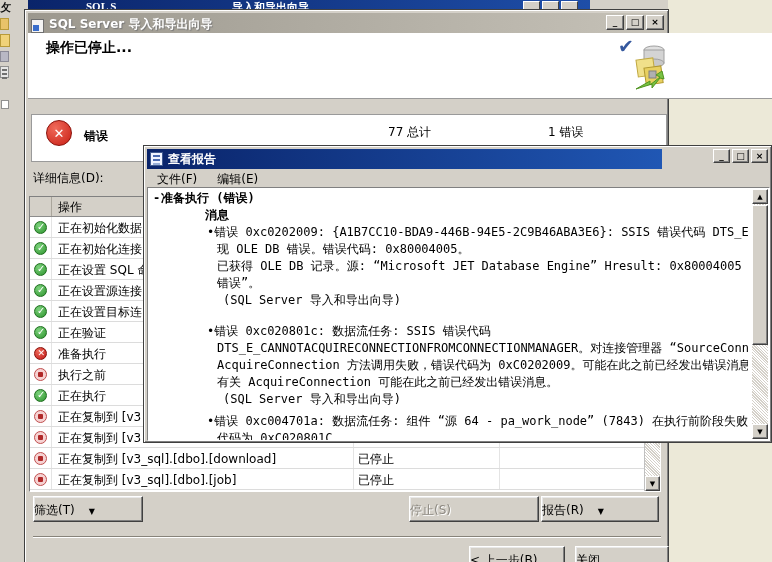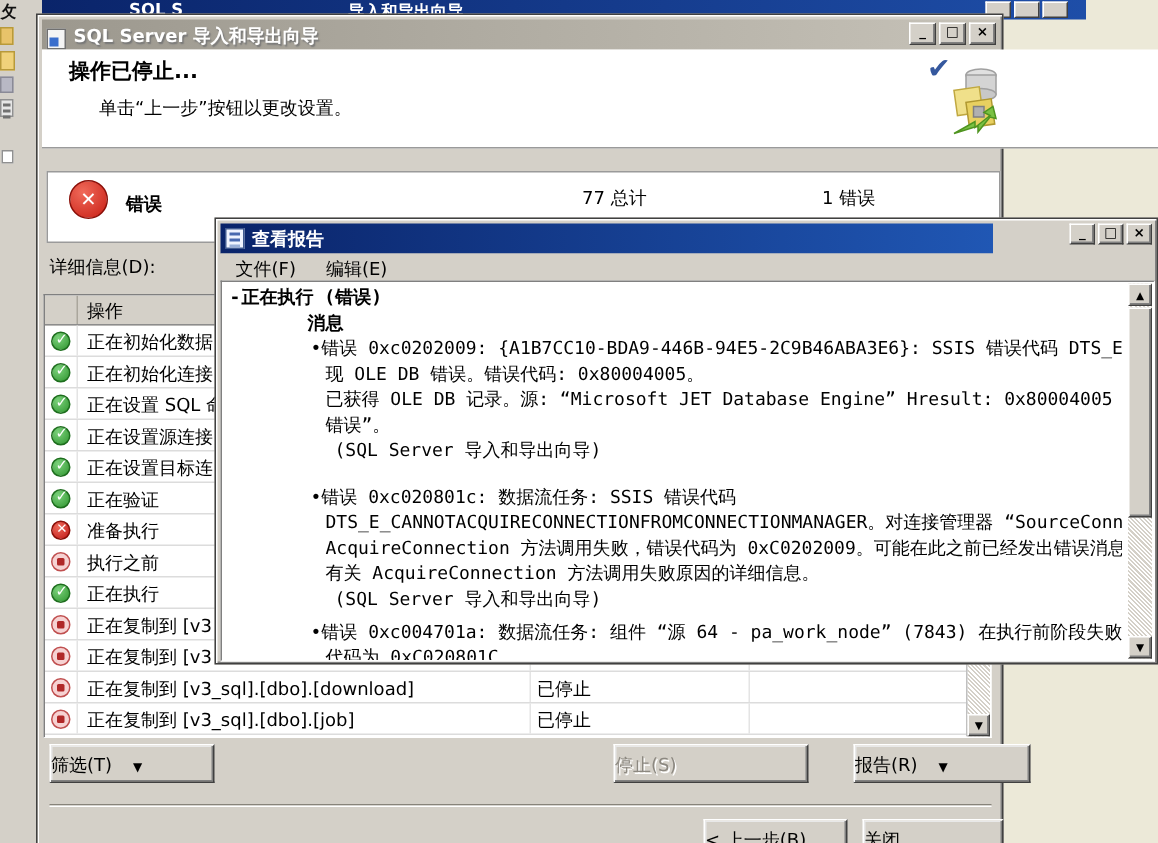--- a/index.html
+++ b/index.html
@@ -15,21 +15,21 @@
   .frag-c { left:0; top:51px; width:9px; height:11px; background:#b8b8c4; border:1px solid #8a8a96; }
   .frag-d { left:0; top:66px; width:9px; height:12px; background:#e6e6e6; border:1px solid #909090; }
   .frag-d i { display:block; height:2px; margin:2px 1px 0 1px; background:#707070; }
   .frag-e { left:1px; top:100px; width:8px; height:9px; background:#fff; border:1px solid #909090; }
 
   .right-strip { position:absolute; left:668px; top:0; width:104px; height:562px; background:#ece9d8; z-index:0; }
   .right-strip .band1 { position:absolute; left:0; top:148px; width:104px; height:2px; background:#a8a49a; }
   .right-strip .band2 { position:absolute; left:0; top:150px; width:104px; height:12px; background:#d8d4c8; border-bottom:1px solid #a8a49a; }
 
   
-  .behind-bar { position:absolute; left:28px; top:0; width:696px; height:13px; background:linear-gradient(90deg,#0a246a,#1e4ea8); z-index:1; }
+  .behind-bar { position:absolute; left:28px; top:0; width:562px; height:13px; background:linear-gradient(90deg,#0a246a,#1e4ea8); z-index:1;font-family:Liberation Serif, serif; }
   .behind-bar .t1 { position:absolute; left:58px; top:0; color:#fff; font-weight:bold; font-size:11px; }
   .behind-bar .t2 { position:absolute; left:204px; top:0; color:#fff; font-weight:bold; font-size:11px; }
   .behind-btns { position:absolute; right:12px; top:1px; display:flex; gap:2px; }
   .behind-btns .bb { width:17px; height:11px; background:#d4d0c8; border:1px solid; border-color:#fff #404040 #404040 #fff; font-size:8px; line-height:9px; text-align:center; overflow:hidden; }
 
   
   .wizard { position:absolute; left:24px; top:9px; width:645px; height:560px; background:#d4d0c8;
             border:1px solid #404040; box-shadow:inset 1px 1px 0 #fff, inset -1px -1px 0 #808080; z-index:2; }
 
   .wiz-titlebar { position:absolute; left:3px; top:3px; width:639px; height:20px;
@@ -80,21 +80,21 @@
   .ops-scrollbar { position:absolute; right:0; top:20px; bottom:0; width:16px; background:repeating-linear-gradient(45deg,#fff 0 1px,#d4d0c8 1px 2px); border-left:1px solid #c0c0c0; }
   .sb-btn { position:absolute; left:0; width:15px; height:15px; background:#d4d0c8; border:1px solid; border-color:#fff #404040 #404040 #fff;
             box-shadow:inset -1px -1px 0 #808080; font-size:7px; text-align:center; line-height:14px; color:#000; }
   .sb-up { top:0; } .sb-down { bottom:0; }
 
   
   .btn3d { position:absolute; height:26px; background:#d4d0c8; border:1px solid; border-color:#fff #404040 #404040 #fff;
            box-shadow:inset -1px -1px 0 #808080, inset 1px 1px 0 #e8e8e8; text-align:left; font-size:12px; padding-top:5px; cursor:default; }
   .btn-filter { left:8px; top:486px; width:110px; }
   .btn-stop { left:384px; top:486px; width:130px; color:#8c8880; text-shadow:1px 1px 0 #fff; }
-  .btn-report { left:544px; top:486px; width:118px; }
+  .btn-report { left:516px; top:486px; width:118px; }
   .dd-arrow { font-size:8px; margin-left:14px; }
   .groove { position:absolute; left:8px; top:526px; width:628px; height:2px; border-top:1px solid #87837a; border-bottom:1px solid #fff; }
   .btn-back { left:444px; top:536px; width:96px; height:28px; }
   .btn-close { left:550px; top:536px; width:94px; height:28px; }
 
   
   .report-dlg { position:absolute; left:143px; top:145px; width:629px; height:298px; background:#d4d0c8;
                 border:1px solid #404040; box-shadow:inset 1px 1px 0 #fff, inset -1px -1px 0 #808080, inset 2px 2px 0 #d4d0c8; z-index:5; }
   .dlg-titlebar { position:absolute; left:3px; top:3px; width:515px; height:20px; background:linear-gradient(90deg,#0a246a,#2057b4); display:flex; align-items:center; }
   .dlg-icon { width:13px; height:14px; margin-left:3px; background:#f0f4ff; border:1px solid #405a90; position:relative; }
@@ -161,21 +161,20 @@
     <span class="wiz-title-text">SQL Server 导入和导出向导</span>
     <span class="tb-btns">
       <span class="tb-btn"><span>_</span></span>
       <span class="tb-btn"><span>□</span></span>
       <span class="tb-btn"><span>×</span></span>
     </span>
   </div>
 
   <div class="wiz-header">
     <div class="wiz-h-title">操作已停止...</div>
-    <div class="wiz-h-sub">单击“上一步”按钮以更改设置。</div>
     <div class="wiz-check">✔</div>
     <svg class="wiz-graphic" width="32" height="52" viewBox="0 0 32 52">
       <ellipse cx="20" cy="7" rx="10" ry="4" fill="#e0e0e0" stroke="#a0a0a0"></ellipse>
       <rect x="10" y="7" width="20" height="13" fill="#d4d4d4" stroke="#a0a0a0"></rect>
       <ellipse cx="20" cy="20" rx="10" ry="4" fill="#c8c8c8" stroke="#a0a0a0"></ellipse>
       <rect x="3" y="16" width="17" height="17" fill="#f0e08a" stroke="#c0a840" transform="rotate(-8 11 24)"></rect>
       <rect x="11" y="24" width="17" height="17" fill="#e8d060" stroke="#b09830" transform="rotate(-8 19 32)"></rect>
       <rect x="15" y="28" width="7" height="7" fill="#b0b0b0" stroke="#808080"></rect>
       <path d="M2 46 L16 38 L16 42 L26 34 L22 32 L28 28 L30 36 L26 35 L18 45 L18 41 Z" fill="#7ac143" stroke="#4f9420"></path>
     </svg>
@@ -334,32 +333,32 @@
     <span class="dlg-btn"><span>_</span></span>
     <span class="dlg-btn"><span>□</span></span>
     <span class="dlg-btn"><span>×</span></span>
   </span>
   <div class="dlg-menubar">
     <span class="menu-item">文件(F)</span>
     <span class="menu-item">编辑(E)</span>
   </div>
   <div class="dlg-content">
     <div class="dlg-text">
-      <div class="rline heading"><span class="tree-minus">-</span><span>正在执行 (错误)</span></div>
+      <div class="rline heading"><span class="tree-minus">-</span><span>准备执行 (错误)</span></div>
       <div class="rline msg">消息</div>
       <div class="rline bullet"><span>•</span><span>错误 0xc0202009: {A1B7CC10-BDA9-446B-94E5-2C9B46ABA3E6}: SSIS 错误代码 DTS_E_OLEDBERROR。出</span></div>
       <div class="rline cont">现 OLE DB 错误。错误代码: 0x80004005。</div>
       <div class="rline cont">已获得 OLE DB 记录。源: “Microsoft JET Database Engine”  Hresult: 0x80004005 说明: “未指定的</div>
       <div class="rline cont">错误”。</div>
       <div class="rline attr">(SQL Server 导入和导出向导)</div>
       <div class="gap14"></div>
       <div class="rline bullet"><span>•</span><span>错误 0xc020801c: 数据流任务: SSIS 错误代码</span></div>
       <div class="rline cont">DTS_E_CANNOTACQUIRECONNECTIONFROMCONNECTIONMANAGER。对连接管理器 “SourceConnectionOLEDB” 的</div>
       <div class="rline cont">AcquireConnection 方法调用失败，错误代码为 0xC0202009。可能在此之前已经发出错误消息，提供了</div>
-      <div class="rline cont">有关 AcquireConnection 方法调用失败原因的详细信息。</div>
+      <div class="rline cont">有关 AcquireConnection 可能在此之前已经发出错误消息。</div>
       <div class="rline attr">(SQL Server 导入和导出向导)</div>
       <div class="gap5"></div>
       <div class="rline bullet"><span>•</span><span>错误 0xc004701a: 数据流任务: 组件 “源 64 - pa_work_node” (7843) 在执行前阶段失败，返回的错误</span></div>
       <div class="rline cont">代码为 0xC020801C。</div>
     </div>
     <div class="dlg-scrollbar">
       <span class="dsb-btn dsb-up">▲</span>
       <span class="dsb-thumb"></span>
       <span class="dsb-btn dsb-down">▼</span>
     </div>

